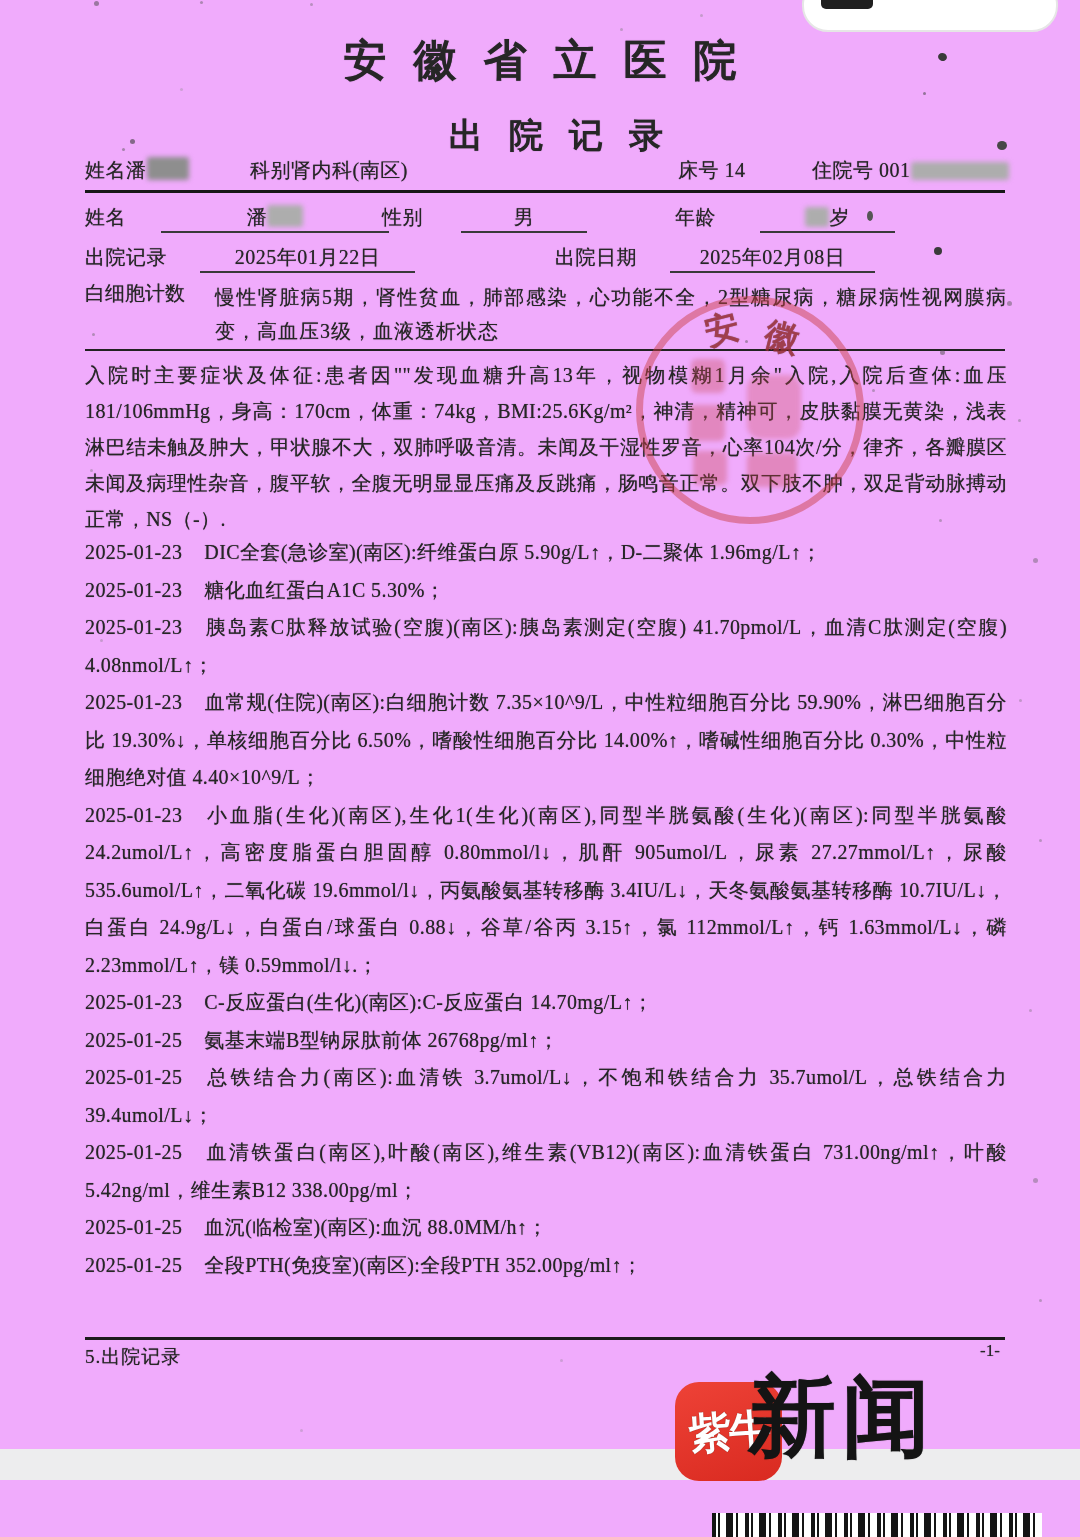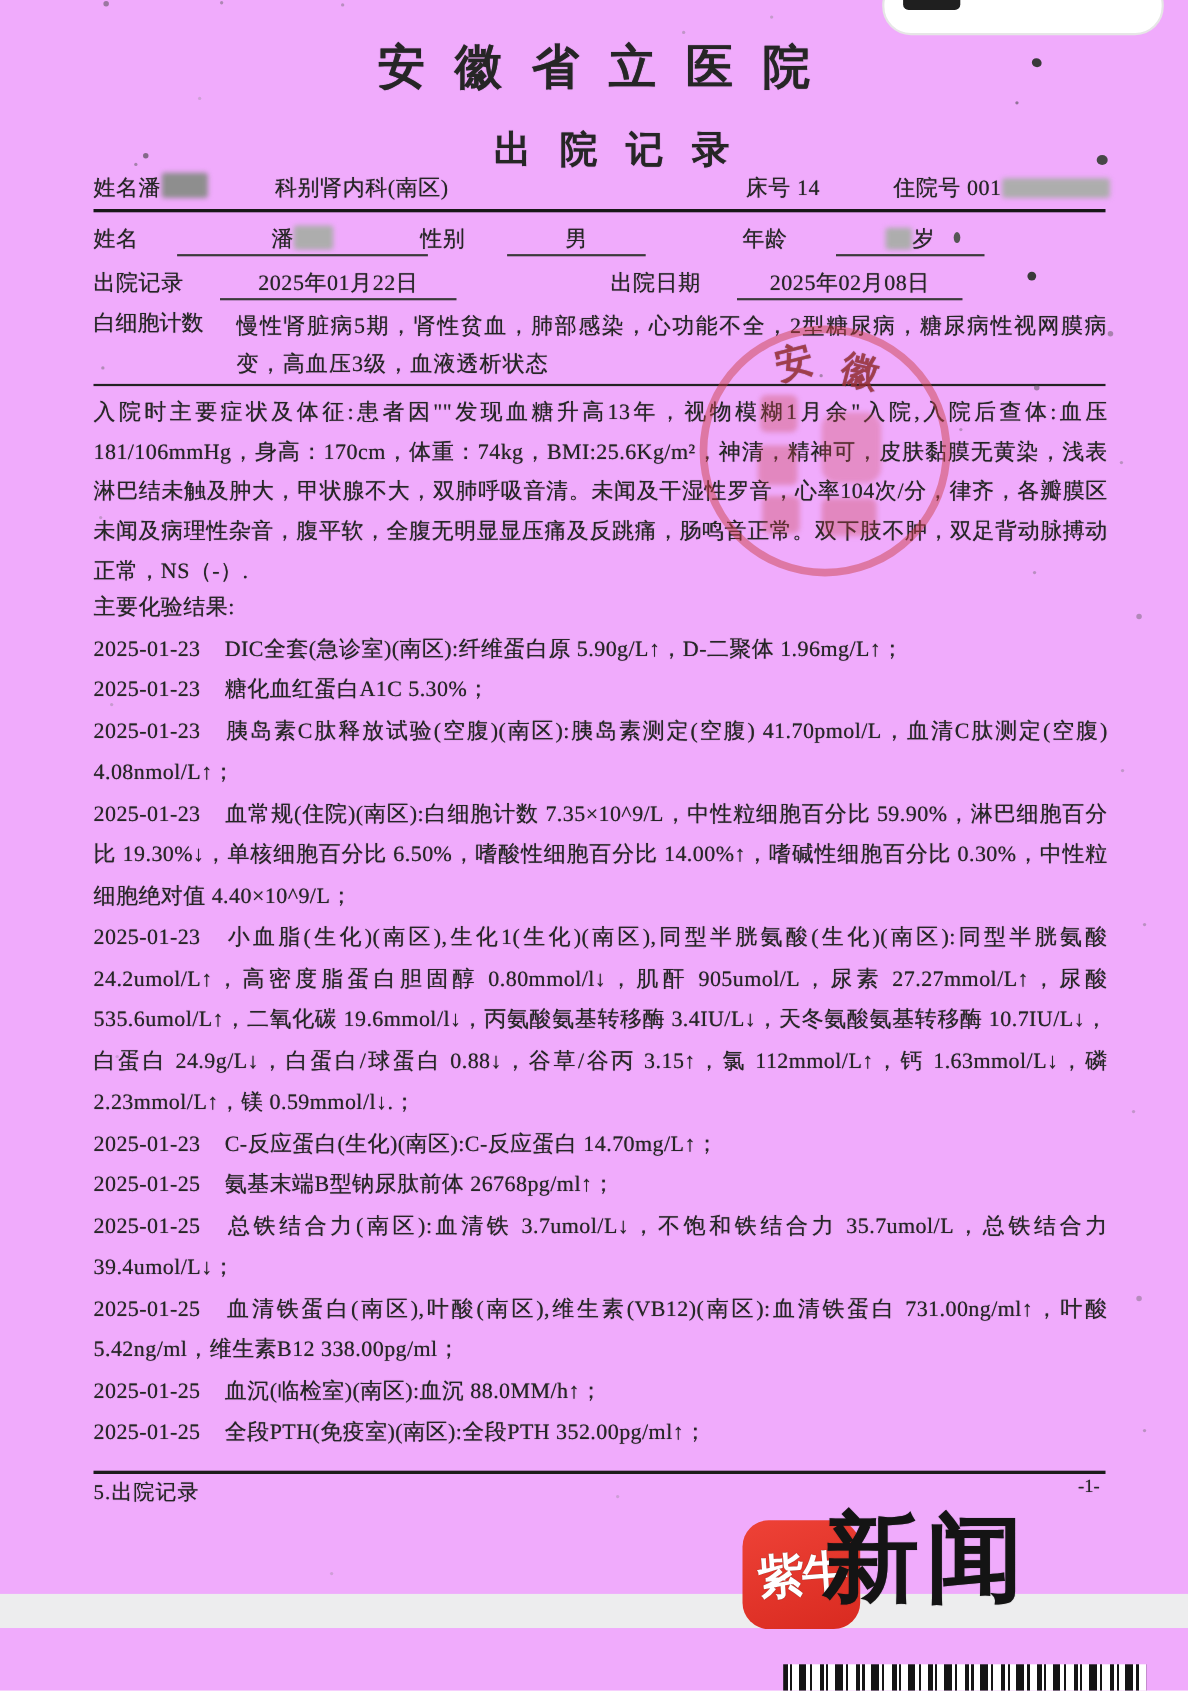--- a/index.html
+++ b/index.html
@@ -130,21 +130,20 @@
     <span class="ab u" style="left:585px;width:205px;">2025年02月08日</span>
   </div>
 
   <div class="diagnosis-label">白细胞计数</div>
   <div class="diagnosis-text">慢性肾脏病5期，肾性贫血，肺部感染，心功能不全，2型糖尿病，糖尿病性视网膜病变，高血压3级，血液透析状态</div>
   <div class="rule thin" style="top:349px;"></div>
 
   <div class="symptoms">入院时主要症状及体征:患者因""发现血糖升高13年，视物模糊1月余"入院,入院后查体:血压181/106mmHg，身高：170cm，体重：74kg，BMI:25.6Kg/m²，神清，精神可，皮肤黏膜无黄染，浅表淋巴结未触及肿大，甲状腺不大，双肺呼吸音清。未闻及干湿性罗音，心率104次/分，律齐，各瓣膜区未闻及病理性杂音，腹平软，全腹无明显显压痛及反跳痛，肠鸣音正常。双下肢不肿，双足背动脉搏动正常，NS（-）.</div>
 
   <div class="labs">
-    <p>主要化验结果:</p>
     <div>
 
         <p><span class="lab-date">2025-01-23</span><span>DIC全套(急诊室)(南区):纤维蛋白原 5.90g/L↑，D-二聚体 1.96mg/L↑；</span></p>
 
         <p><span class="lab-date">2025-01-23</span><span>糖化血红蛋白A1C 5.30%；</span></p>
 
         <p><span class="lab-date">2025-01-23</span><span>胰岛素C肽释放试验(空腹)(南区):胰岛素测定(空腹) 41.70pmol/L，血清C肽测定(空腹) 4.08nmol/L↑；</span></p>
 
         <p><span class="lab-date">2025-01-23</span><span>血常规(住院)(南区):白细胞计数 7.35×10^9/L，中性粒细胞百分比 59.90%，淋巴细胞百分比 19.30%↓，单核细胞百分比 6.50%，嗜酸性细胞百分比 14.00%↑，嗜碱性细胞百分比 0.30%，中性粒细胞绝对值 4.40×10^9/L；</span></p>
 

